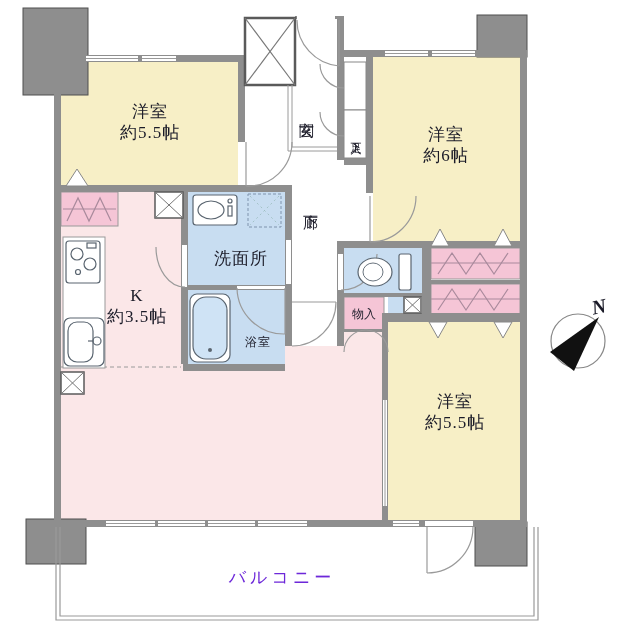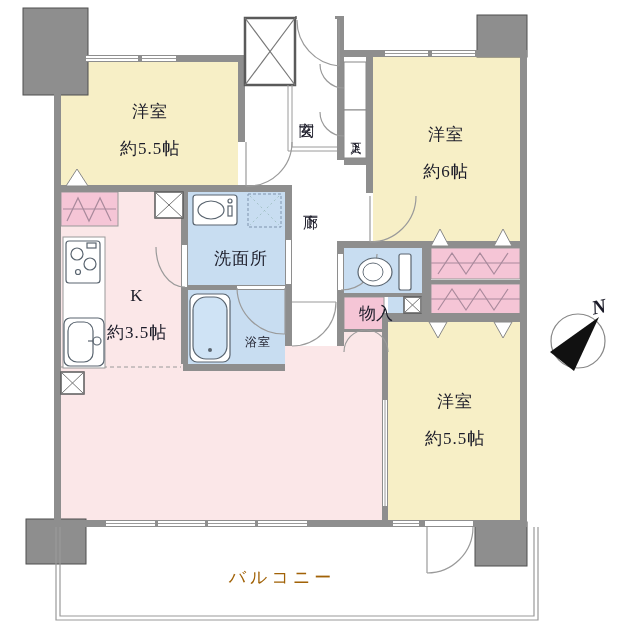--- a/index.html
+++ b/index.html
@@ -14,28 +14,28 @@
   .lbl{
     position:absolute;
     transform:translate(-50%,-50%);
     color:#1b1b28;
     text-align:center;
     white-space:nowrap;
     line-height:1.25;
     letter-spacing:1px;
     font-size:17px;
   }
-  .lbl span{display:block;margin-top:16px;}
+  .lbl span{display:block;}
   .v{
     writing-mode:vertical-rl;
     text-orientation:upright;
     letter-spacing:2px;
   }
   .small{font-size:12px;letter-spacing:0;}
-  .balcony-lbl{font-size:17px;letter-spacing:4px;color:#a16207;}
+  .balcony-lbl{font-size:17px;letter-spacing:4px;color:#6d28d9;}
   .north-lbl{
     font-size:20px;font-weight:bold;font-style:italic;
     transform:translate(-50%,-50%) rotate(-12deg);
     letter-spacing:0;
   }
 </style>
 </head>
 <body>
 
 <div id="plan">
@@ -298,19 +298,19 @@
   <div class="lbl" style="left:241px;top:259px">洗面所</div>
 
   <div class="lbl" style="left:258px;top:342px;font-size:12px">浴室</div>
 
   <div class="lbl v" style="left:310px;top:204px;font-size:15px">廊下</div>
 
   <div class="lbl v" style="left:306px;top:112px;font-size:15px">玄関</div>
 
   <div class="lbl v small" style="left:355px;top:134px;font-size:11px">下足入</div>
 
-  <div class="lbl small" style="left:376px;top:314px;font-size:17px">物入</div>
+  <div class="lbl small" style="left:364px;top:314px;font-size:12px">物入</div>
 
   <div class="lbl balcony-lbl" style="left:282px;top:578px">バルコニー</div>
 
   <div class="lbl north-lbl" style="left:599px;top:307px">N</div>
 
 </div>
 
 </body></html>

